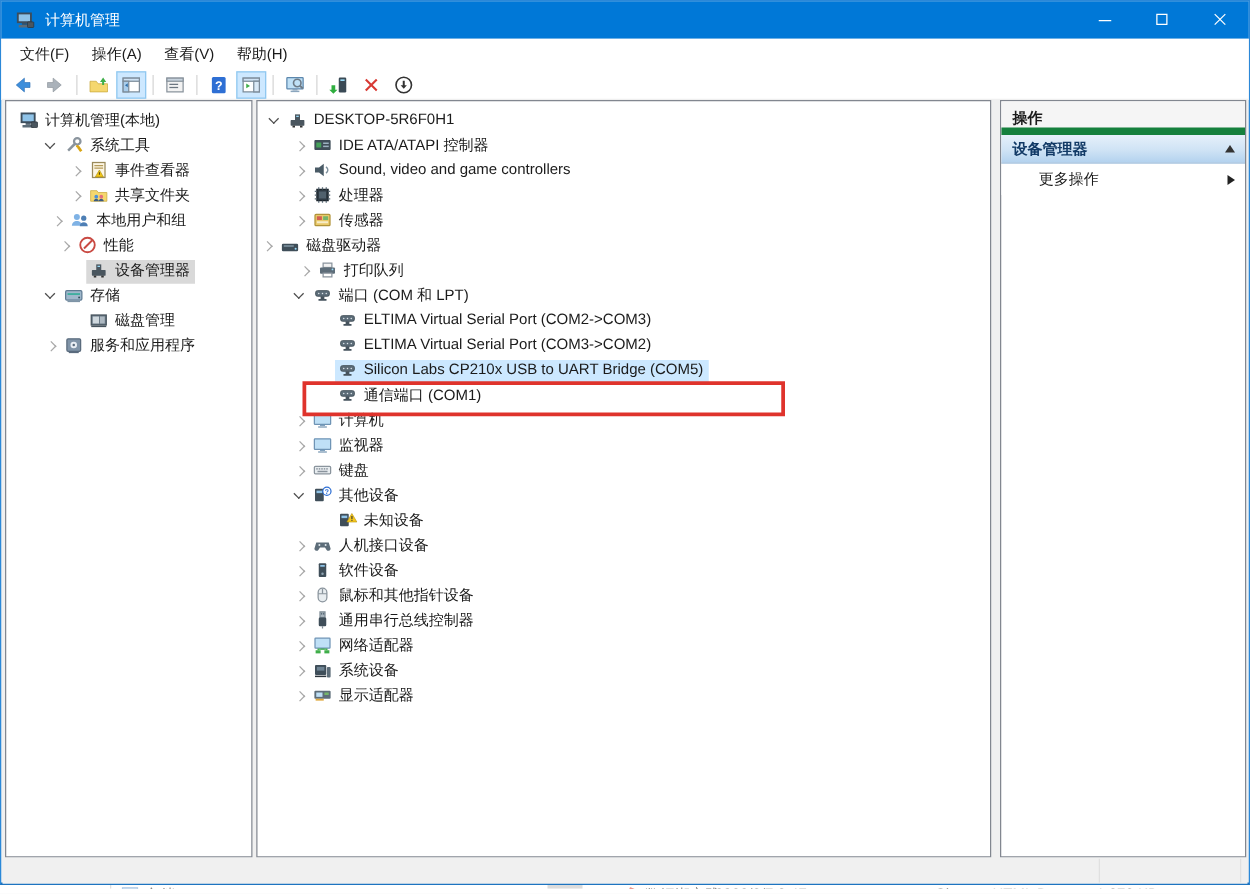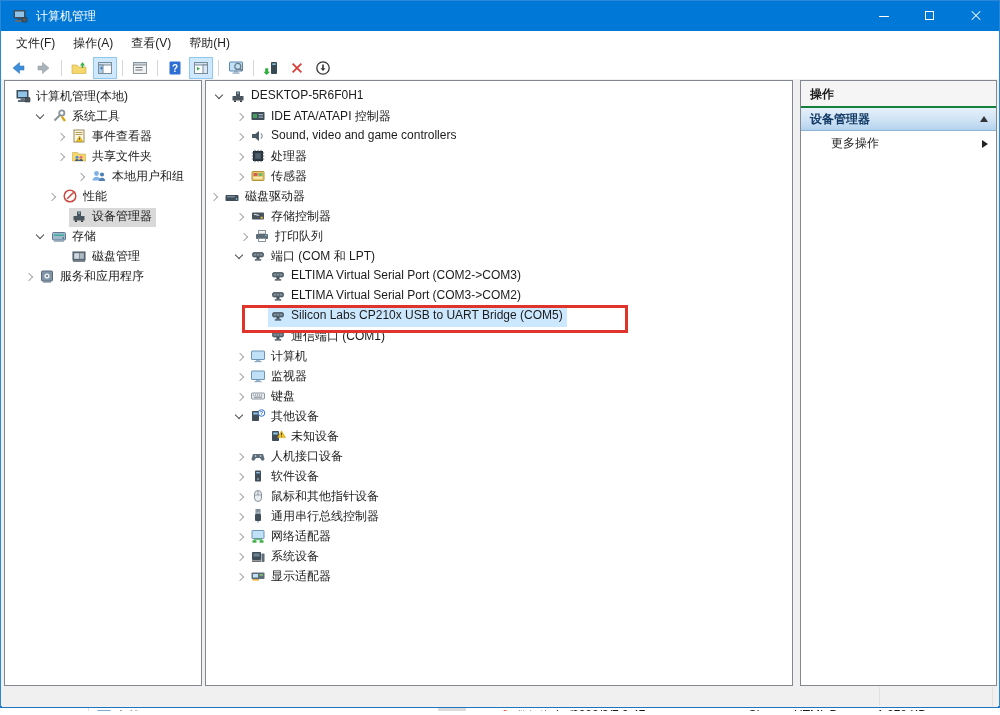--- a/index.html
+++ b/index.html
@@ -48,21 +48,21 @@
     border-right:1.4px solid #4d4d4d;border-bottom:1.4px solid #4d4d4d;transform:rotate(45deg);}
   .sel{display:inline-flex;height:19px;padding:0 4px 0 2px;gap:5px;}
   .sel-gray{background:#d9d9d9;}
   .sel-blue{background:#cce8ff;}
   .ico{width:16px;height:16px;flex:0 0 16px;display:inline-block;}
   .ico svg{display:block;}
 
   .red-box{position:absolute;left:36px;top:224px;width:386px;height:28px;border:3px solid #df332c;z-index:5;}
 
   
-  .ap-header{height:27px;line-height:27px;padding-left:9px;font-weight:bold;background:#f5f5f5;border-bottom:2px solid #15803d;}
+  .ap-header{height:27px;line-height:27px;padding-left:9px;font-weight:bold;background:#f5f5f5;border-bottom:6px solid #15803d;}
   .ap-group{height:23px;display:flex;align-items:center;padding:0 8px 0 9px;
     background:linear-gradient(180deg,#e6f0fa 0%,#cfe3f5 55%,#b3d2ee 100%);
     border-bottom:1px solid #8db2d5;font-weight:bold;color:#123a66;}
   .ap-group .spring{flex:1;}
   .tri-up{width:0;height:0;border-left:4px solid transparent;border-right:4px solid transparent;border-bottom:6px solid #333;}
   .ap-more{height:25px;display:flex;align-items:center;padding:0 8px 0 30px;background:#fff;}
   .ap-more .spring{flex:1;}
   .tri-right{width:0;height:0;border-top:4px solid transparent;border-bottom:4px solid transparent;border-left:6px solid #222;}
 
   .status-strip{position:absolute;left:1px;right:1px;top:685px;height:21px;background:#f0f0f0;}
@@ -292,21 +292,21 @@
                 <svg viewBox="0 0 16 16" width="16" height="16" xmlns="http://www.w3.org/2000/svg">
                   <path d="M1.5 4.5h5l1 1.5h7V13h-13z" fill="#f5d76e" stroke="#c9a93f" stroke-width="0.6"></path>
                   <circle cx="6" cy="9.3" r="1.5" fill="#4a90d9"></circle>
                   <circle cx="10" cy="9.3" r="1.5" fill="#e2707f"></circle>
                   <path d="M4 13c0-1.3 1-2 2-2s2 .7 2 2zM8 13c0-1.3 1-2 2-2s2 .7 2 2z" fill="#3a5a80"></path>
                 </svg>
               </span>
               <span>共享文件夹</span>
             </span>
           </div>
-          <div class="trow" style="padding-left: 68px;">
+          <div class="trow" style="padding-left: 33px;">
             <span class="chev closed"></span>
             <span class="sel">
               <span class="ico">
                 <svg viewBox="0 0 16 16" width="16" height="16" xmlns="http://www.w3.org/2000/svg">
                   <circle cx="5.5" cy="5.5" r="2.4" fill="#7fb2e5"></circle>
                   <path d="M1.5 12.5c0-2.4 1.8-3.8 4-3.8s4 1.4 4 3.8z" fill="#7fb2e5"></path>
                   <circle cx="11" cy="6.5" r="2.1" fill="#4e7fb5"></circle>
                   <path d="M7.8 13c0-2.1 1.5-3.3 3.2-3.3s3.2 1.2 3.2 3.3z" fill="#4e7fb5"></path>
                 </svg>
               </span>
@@ -361,21 +361,21 @@
                 <svg viewBox="0 0 16 16" width="16" height="16" xmlns="http://www.w3.org/2000/svg">
                   <rect x="2" y="4" width="12" height="8" fill="#6b7a87" stroke="#45525c"></rect>
                   <rect x="3.2" y="5.2" width="5" height="5.6" fill="#cfd8de"></rect>
                   <rect x="9" y="5.2" width="3.8" height="5.6" fill="#aeb9c2"></rect>
                   <rect x="2" y="12.5" width="12" height="1.2" fill="#45525c"></rect>
                 </svg>
               </span>
               <span>磁盘管理</span>
             </span>
           </div>
-          <div class="trow" style="padding-left: 16px;">
+          <div class="trow" style="padding-left: 28px;">
             <span class="chev closed"></span>
             <span class="sel">
               <span class="ico">
                 <svg viewBox="0 0 16 16" width="16" height="16" xmlns="http://www.w3.org/2000/svg">
                   <rect x="2.5" y="3" width="11" height="10" rx="1" fill="#8094a8" stroke="#5a6b7d"></rect>
                   <circle cx="8" cy="8" r="2.6" fill="#e8eef4"></circle>
                   <circle cx="8" cy="8" r="1" fill="#5a6b7d"></circle>
                   <rect x="4" y="13.5" width="8" height="1" fill="#5a6b7d"></rect>
                 </svg>
               </span>
@@ -459,33 +459,20 @@
             <span class="chev closed"></span>
             <span class="sel">
               <span class="ico">
                 <svg viewBox="0 0 16 16" width="16" height="16" xmlns="http://www.w3.org/2000/svg">
                   <rect x="1.5" y="7" width="13" height="6" rx="1" fill="#3f4e59"></rect>
                   <rect x="3" y="8.3" width="8" height="1" fill="#8fa5b3"></rect>
                   <circle cx="12.5" cy="11" r="0.8" fill="#9adcf9"></circle>
                 </svg>
               </span>
               <span>磁盘驱动器</span>
-            </span>
-          </div>
-          <div class="trow" style="padding-left: 26px;">
-            <span class="chev closed"></span>
-            <span class="sel">
-              <span class="ico">
-                <svg viewBox="0 0 16 16" width="16" height="16" xmlns="http://www.w3.org/2000/svg">
-                  <rect x="2" y="4.5" width="12" height="7" rx="0.8" fill="#46535d"></rect>
-                  <path d="M4 6.8c2-1.8 3 1.8 5 0" stroke="#cfd8de" stroke-width="1.1" fill="none"></path>
-                  <rect x="10.5" y="8.8" width="2.5" height="1.8" fill="#e0a93f"></rect>
-                </svg>
-              </span>
-              <span>存储控制器</span>
             </span>
           </div>
           <div class="trow" style="padding-left: 30px;">
             <span class="chev closed"></span>
             <span class="sel">
               <span class="ico">
                 <svg viewBox="0 0 16 16" width="16" height="16" xmlns="http://www.w3.org/2000/svg">
                   <rect x="4.5" y="2.5" width="7" height="3.5" fill="#f2f2f2" stroke="#8a949d"></rect>
                   <rect x="2" y="6" width="12" height="5" rx="0.8" fill="#5d6d79"></rect>
                   <rect x="4.5" y="10.5" width="7" height="3" fill="#fff" stroke="#8a949d"></rect>

